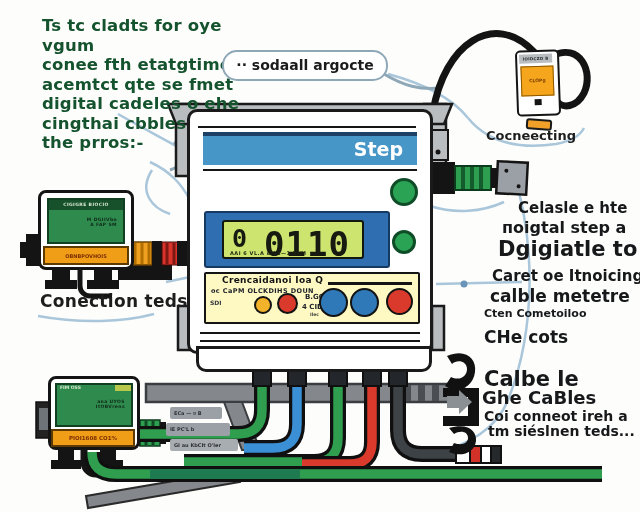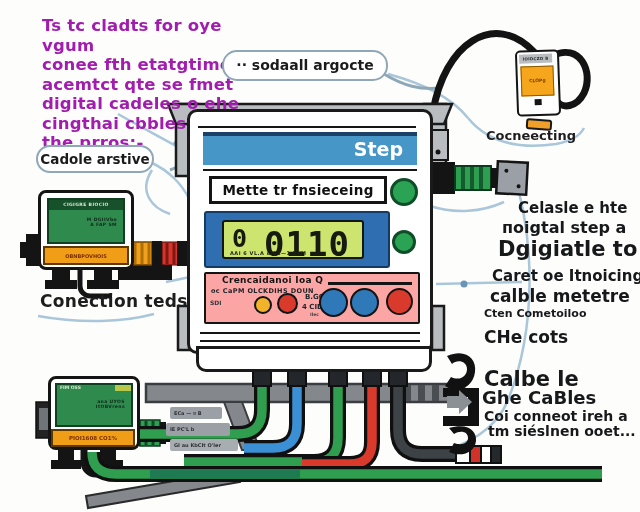--- a/index.html
+++ b/index.html
@@ -3,21 +3,21 @@
 <meta charset="utf-8">
 <style>
   html,body{margin:0;padding:0;background:#ffffff;}
   #stage{position:relative;width:640px;height:512px;background:#fdfdfc;overflow:hidden;
          font-family:"DejaVu Sans","Liberation Sans",sans-serif;}
   .abs{position:absolute;}
   svg.art{position:absolute;left:0;top:0;z-index:1;}
   .lvl{z-index:2;}
   
   .intro{left:42px;top:16px;width:220px;font-size:16.5px;line-height:19.5px;
-         font-weight:800;color:#a21caf;letter-spacing:.2px;}
+         font-weight:800;color:#14532d;letter-spacing:.2px;}
   
   .bubble{background:#fff;border:2.5px solid #8fa8b8;border-radius:15px;
           font-weight:800;color:#1b1b1b;text-align:center;}
   .bubble.b1{left:222px;top:50px;width:162px;height:27px;font-size:14px;line-height:27px;}
   .bubble.b2{left:36px;top:145px;width:114px;height:24px;font-size:13.5px;line-height:24px;}
   
   .meter{left:187px;top:109px;width:246px;height:245px;background:#fff;border:3px solid #1a1a1a;
          border-radius:10px;box-sizing:border-box;}
   .m-topline{left:8px;top:14px;width:218px;height:0;border-top:2.5px solid #151515;}
   .m-banner{left:13px;top:20px;width:214px;height:33px;background:#4796c8;border-top:4px solid #1d4066;
@@ -30,21 +30,21 @@
   .m-greenbtn{background:#2ba354;border:3px solid #0f4d28;border-radius:50%;box-sizing:border-box;}
   .m-lcdpanel{left:14px;top:99px;width:186px;height:57px;background:#2f6fb1;border:2.5px solid #143a63;
               border-radius:3px;box-sizing:border-box;}
   .m-screen{left:16px;top:7px;width:142px;height:39px;background:#cde46e;border:2.5px solid #13170e;
             border-radius:3px;box-sizing:border-box;font-family:"DejaVu Sans Mono",monospace;
             font-weight:700;color:#161a10;}
   .m-dig-l{left:8px;top:2px;font-size:25px;}
   .m-dig-r{right:12px;top:2px;font-size:34px;letter-spacing:1px;}
   .m-lcdrow{left:6px;bottom:1px;font-size:5px;font-weight:700;letter-spacing:.5px;color:#1d220f;
             font-family:"DejaVu Sans",sans-serif;}
-  .m-ctl{left:14px;top:160px;width:216px;height:52px;border:2.5px solid #141414;background:#fca5a5;
+  .m-ctl{left:14px;top:160px;width:216px;height:52px;border:2.5px solid #141414;background:#fef9c3;
          border-radius:2px;box-sizing:border-box;}
   .m-ctl-h{left:16px;top:1px;font-size:9px;font-weight:800;color:#131313;letter-spacing:.3px;}
   .m-ctl-line{left:122px;top:8px;width:84px;height:3px;background:#131313;}
   .m-ctl-row{left:5px;top:13px;font-size:6.5px;font-weight:800;color:#20242a;letter-spacing:.4px;}
   .m-ctl-sdi{left:4px;top:25px;font-size:6px;font-weight:700;color:#33383e;}
   .m-ctl-v1{left:99px;top:19px;font-size:7px;font-weight:800;color:#22262c;}
   .m-ctl-v2{left:96px;top:29px;font-size:7px;font-weight:800;color:#22262c;}
   .m-ctl-v3{left:104px;top:38px;font-size:4.5px;font-weight:700;color:#444;}
   .cbtn{border-radius:50%;box-sizing:border-box;border:2.5px solid #131313;}
   .m-b1{left:48px;top:22px;width:18px;height:18px;background:#f2b32a;}
@@ -225,27 +225,25 @@
   <div class="abs lvl intro">
     <div>Ts tc cladts for oye vgum</div>
     <div>conee fth etatgtimeter</div>
     <div>acemtct qte se fmet</div>
     <div>digital cadeles o ehe</div>
     <div>cingthai cbbles cul</div>
     <div>the prros:-</div>
   </div>
 
   <div class="abs lvl bubble b1">·· sodaall argocte</div>
-  <div class="abs lvl bubble b2">Cadole arstive</div>
 
   <div class="abs lvl meter">
     <div class="abs m-topline"></div>
     <div class="abs m-banner">Step</div>
     <div class="abs m-line2"></div>
-    <div class="abs m-titlebox">Mette tr fnsieceing</div>
     <div class="abs m-greenbtn" style="left:200px;top:66px;width:28px;height:28px;"></div>
     <div class="abs m-lcdpanel">
       <div class="abs m-screen">
         <div class="abs m-dig-l">0</div>
         <div class="abs m-dig-r">0110</div>
         <div class="abs m-lcdrow">AAI 6    VL.A        o.11—1 BVM</div>
       </div>
     </div>
     <div class="abs m-greenbtn" style="left:202px;top:118px;width:24px;height:24px;"></div>
     <div class="abs m-ctl">
@@ -305,15 +303,15 @@
   <div class="abs lvl rt" style="left:518px;top:199px;font-size:15px;font-weight:600;">Celasle e hte</div>
   <div class="abs lvl rt" style="left:502px;top:218px;font-size:16px;font-weight:600;">ᴨoigtal step a</div>
   <div class="abs lvl rt" style="left:498px;top:237px;font-size:21px;font-weight:800;">Dgigiatle to</div>
   <div class="abs lvl rt" style="left:486px;top:267px;font-size:15px;font-weight:600;margin-left:6px;">Caret oe Itnoicing</div>
   <div class="abs lvl rt" style="left:490px;top:286px;font-size:17px;font-weight:700;">calble metetre</div>
   <div class="abs lvl rt" style="left:484px;top:307px;font-size:11px;font-weight:700;">Cten Cometoiloo</div>
   <div class="abs lvl rt" style="left:484px;top:327px;font-size:17px;font-weight:700;">CHe cots</div>
   <div class="abs lvl rt" style="left:484px;top:367px;font-size:21px;font-weight:800;">Calbe le</div>
   <div class="abs lvl rt" style="left:482px;top:387px;font-size:18px;font-weight:800;">Ghe CaBles</div>
   <div class="abs lvl rt" style="left:484px;top:408px;font-size:14px;font-weight:700;">Coi conneot ireh a</div>
-  <div class="abs lvl rt" style="left:488px;top:423px;font-size:14px;font-weight:600;">tm siéslnen ooet...</div>
+  <div class="abs lvl rt" style="left:488px;top:423px;font-size:14px;font-weight:600;">tm siéslnen teds...</div>
 
 </div>
 
 </body></html>

